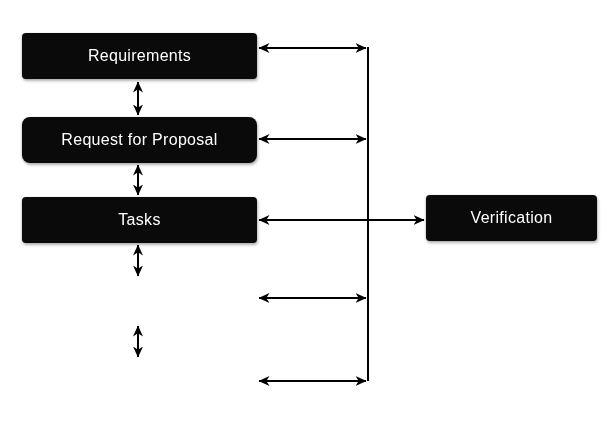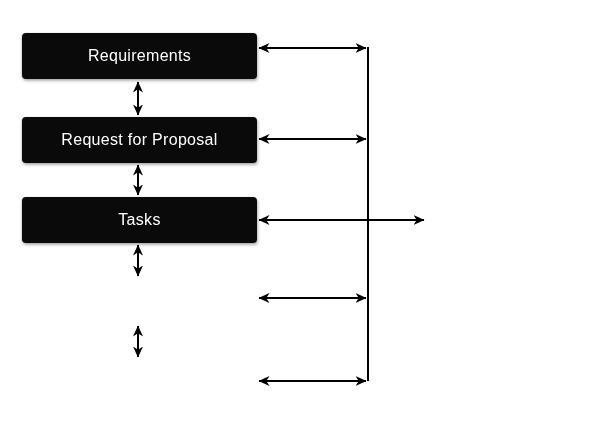--- a/index.html
+++ b/index.html
@@ -29,21 +29,21 @@
     justify-content: center;
     border-radius: 4px;
     font-size: 16px;
     letter-spacing: 0.3px;
     box-shadow: 1px 2px 3px rgba(0,0,0,0.30), -1px 0 2px rgba(0,0,0,0.12);
     text-align: center;
     white-space: nowrap;
   }
   .node-left { left: 22px; width: 235px; height: 46px; text-align: center; }
   #node-requirements { top: 33px;  }
-  #node-rfp          { top: 117px; }
+  #node-rfp          { top: 117px; border-radius: 8px; }
   #node-tasks        { top: 197px; }
   #node-deliverables { top: 278px; }
   #node-testing      { top: 359px; }
   #node-verification { left: 426px; top: 195px; width: 171px; height: 46px; }
   svg.connectors {
     position: absolute;
     left: 0; top: 0;
     width: 609px; height: 431px;
     pointer-events: none;
   }
@@ -88,14 +88,17 @@
   <div class="node node-left" id="node-rfp">
     <span>Request for Proposal</span>
   </div>
 
   <div class="node node-left" id="node-tasks">
     <span>Tasks</span>
   </div>
 
 
 
+  <div class="node" id="node-verification">
+    <span>Verification</span>
+  </div>
 
 </div>
 
 </body></html>

